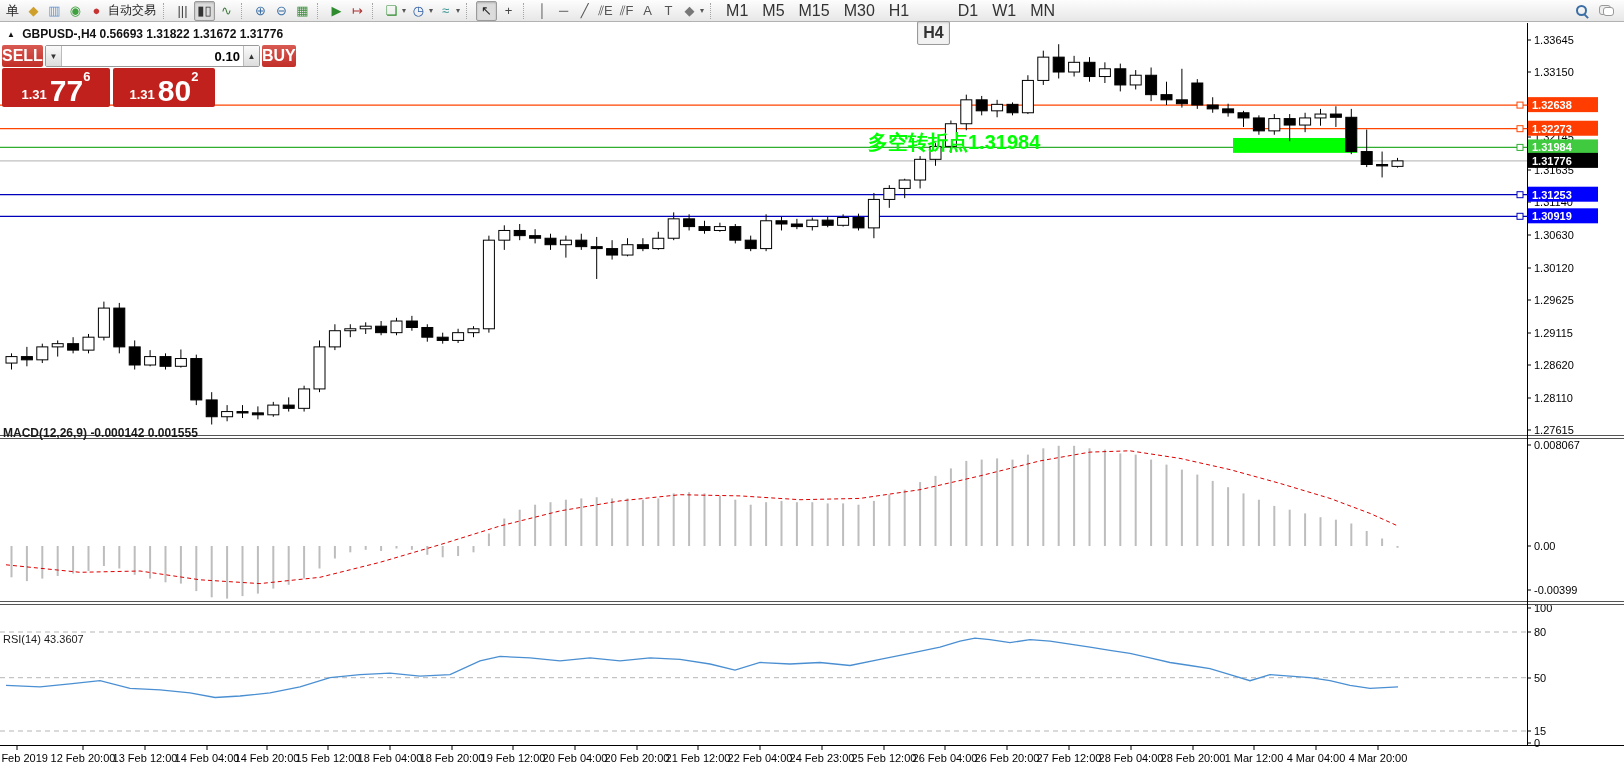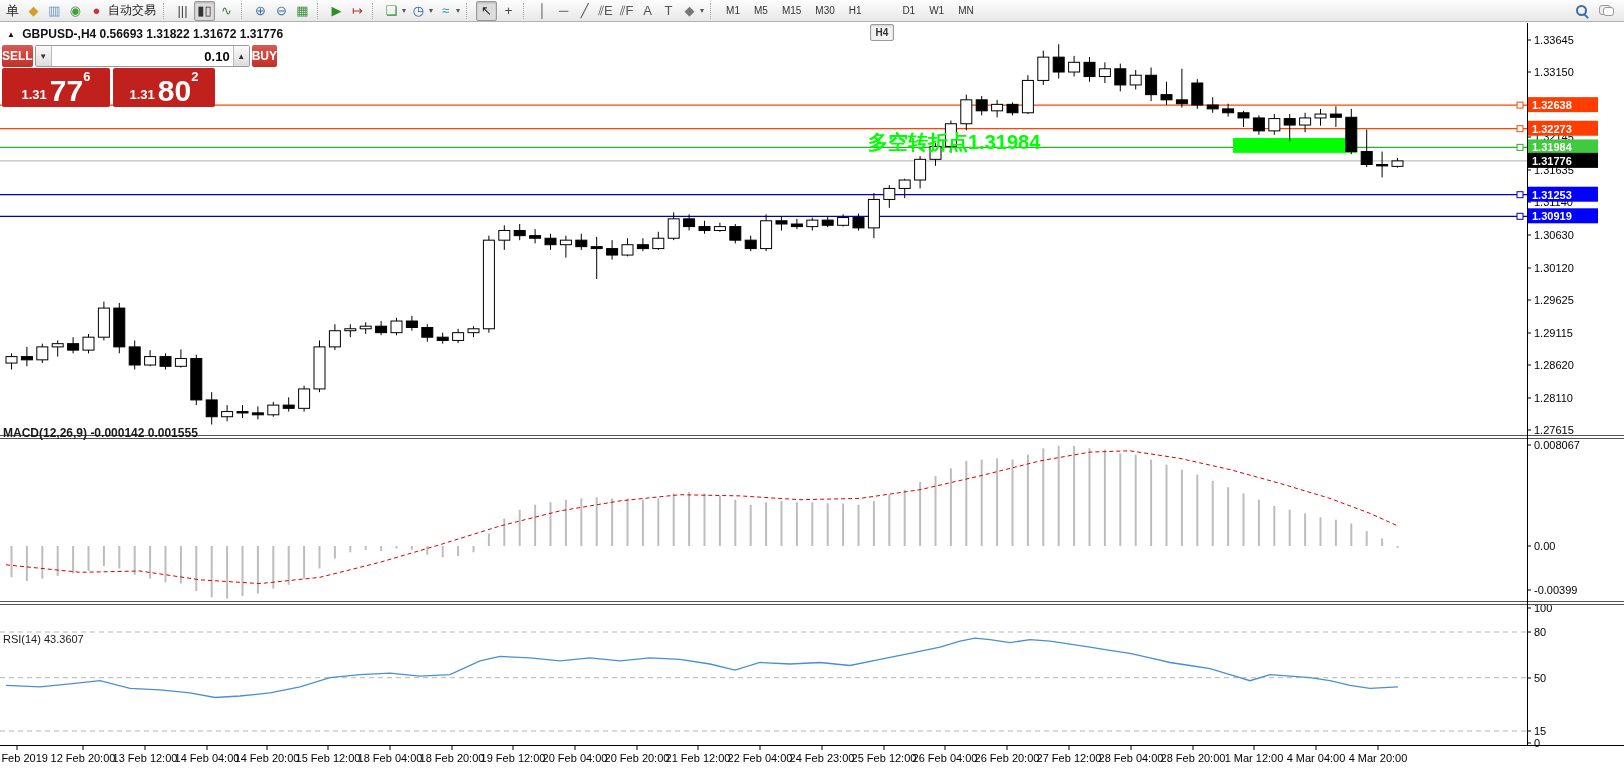--- a/index.html
+++ b/index.html
@@ -7,36 +7,36 @@
   #stage{position:relative;width:1624px;height:773px;}
   
   #toolbar{position:absolute;left:0;top:0;width:1624px;height:22px;display:flex;align-items:center;
     background:linear-gradient(#fdfdfd,#e7e7e7);border-bottom:1px solid #b2b2b2;z-index:5;box-sizing:border-box;padding:0 2px;}
   .ti{height:18px;min-width:19px;display:flex;align-items:center;justify-content:center;
     font-size:13px;line-height:18px;margin:0 1px;border-radius:2px;cursor:default;}
   .ti.pressed{background:#dcdcdc;border:1px solid #9a9a9a;box-shadow:inset 0 1px 2px rgba(0,0,0,.2);}
   .lbl{font-size:12px;color:#222;margin:0 3px 0 1px;}
   .sep{width:4px;height:16px;border-left:1px dotted #a5a5a5;margin:0 4px;}
   .caret{font-size:8px;color:#555;margin:0 2px 0 0;}
-  .tf{font-size:10px;color:#333;padding:2px 5px;margin:0 1px;border:1px solid transparent;border-radius:2px;}
+  .tf{font-size:16px;color:#333;padding:2px 5px;margin:0 1px;border:1px solid transparent;border-radius:2px;}
   .tf.active{background:#f2f2f2;border:1px solid #9a9a9a;box-shadow:inset 0 1px 2px rgba(0,0,0,.15);font-weight:bold;margin-top:44px;}
   .spacer{flex:1;}
   .search-ic{position:relative;width:14px;height:14px;margin:0 6px;}
   .search-ic i{position:absolute;left:1px;top:1px;width:7px;height:7px;border:2px solid #3a6ea5;border-radius:50%;}
   .search-ic b{position:absolute;right:0;bottom:1px;width:6px;height:2px;background:#3a6ea5;transform:rotate(45deg);}
   .chat-ic{position:relative;width:15px;height:11px;margin:0 8px 0 4px;}
   .chat-ic i{position:absolute;left:0;top:0;width:10px;height:8px;border:1px solid #999;border-radius:3px;background:#eee;}
   .chat-ic b{position:absolute;right:0;bottom:0;width:9px;height:7px;border:1px solid #999;border-radius:3px;background:#fff;}
   
   svg text{font-family:"Liberation Sans",sans-serif;}
   #chart-title{position:absolute;left:7px;top:27px;font-size:12px;font-weight:bold;color:#111;z-index:4;}
   #chart-title .tri{font-size:8px;vertical-align:1px;margin-right:4px;}
   #ocp{position:absolute;left:2px;top:45px;width:213px;z-index:4;font-weight:bold;}
   #ocp .row1{display:flex;height:22px;}
-  .ocp-btn{background:linear-gradient(#d75a52,#c22e28);color:#fff;font-size:12px;display:flex;
+  .ocp-btn{background:linear-gradient(#d75a52,#c22e28);color:#fff;font-size:16px;display:flex;
     align-items:center;justify-content:center;border-radius:2px;}
   #sell-btn{width:57px;margin-right:2px;}
   #buy-btn{width:54px;margin-left:2px;}
   #vol-box{flex:1;display:flex;border:1px solid #9a9a9a;background:#fff;box-sizing:border-box;border-radius:2px;}
   .vol-arrow{width:15px;background:linear-gradient(#fafafa,#dcdcdc);border-left:1px solid #bbb;border-right:1px solid #bbb;
     font-size:8px;color:#333;display:flex;align-items:center;justify-content:center;}
   #vol-input{flex:1;border:none;outline:none;text-align:right;font-size:13px;font-weight:bold;
     font-family:"Liberation Sans",sans-serif;padding:0 3px;min-width:0;}
   #ocp .row2{display:flex;height:39px;margin-top:1px;}
   .price-block{background:#c0211c;color:#fff;display:flex;align-items:flex-end;justify-content:center;

